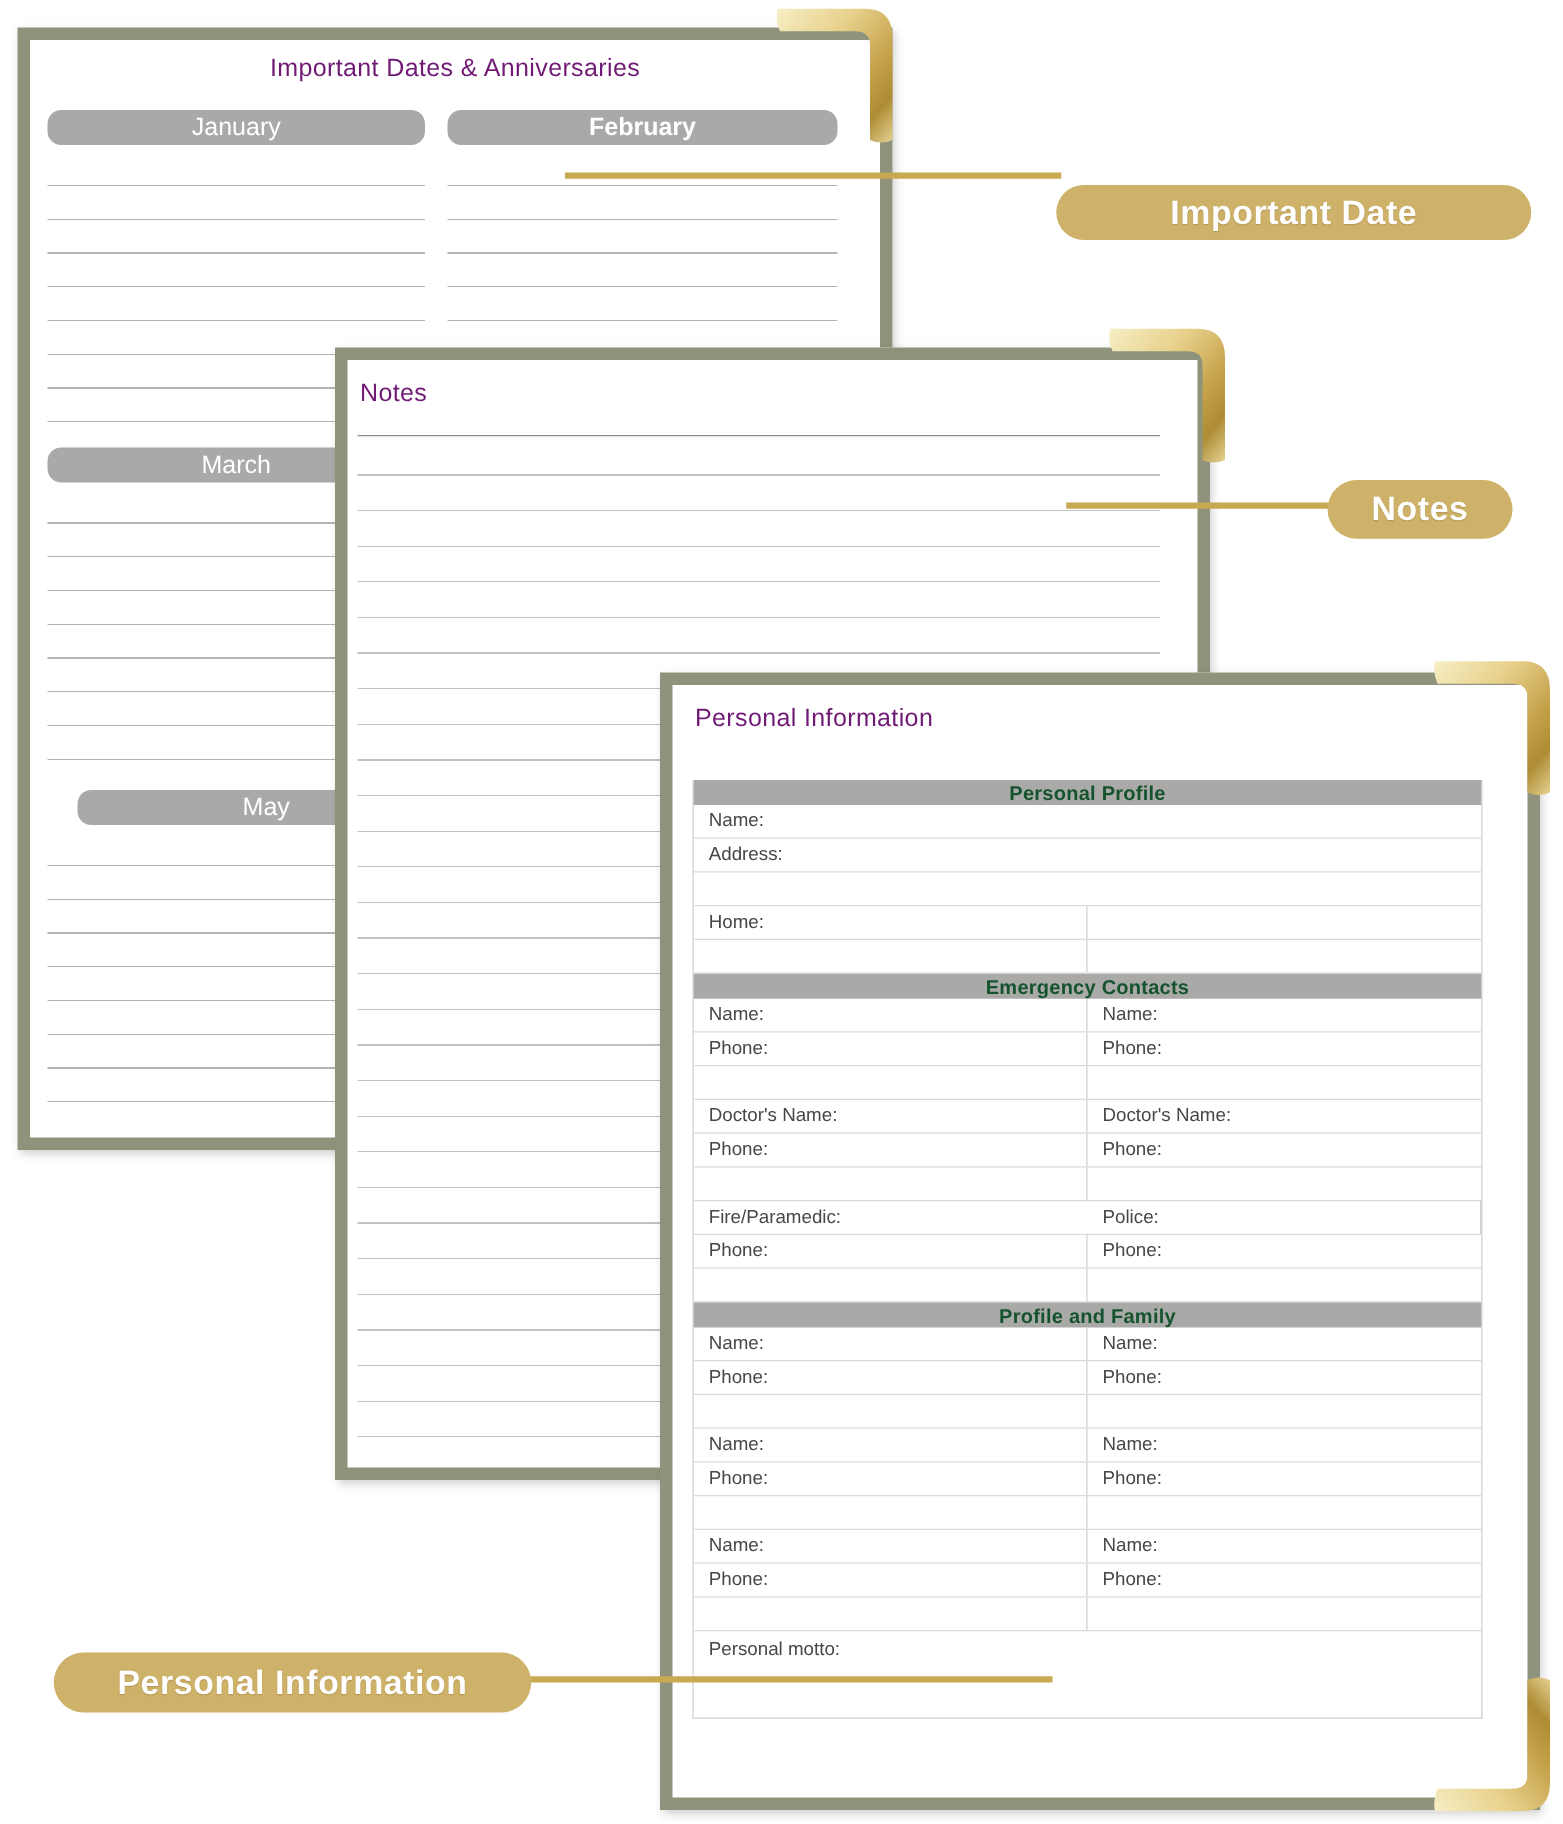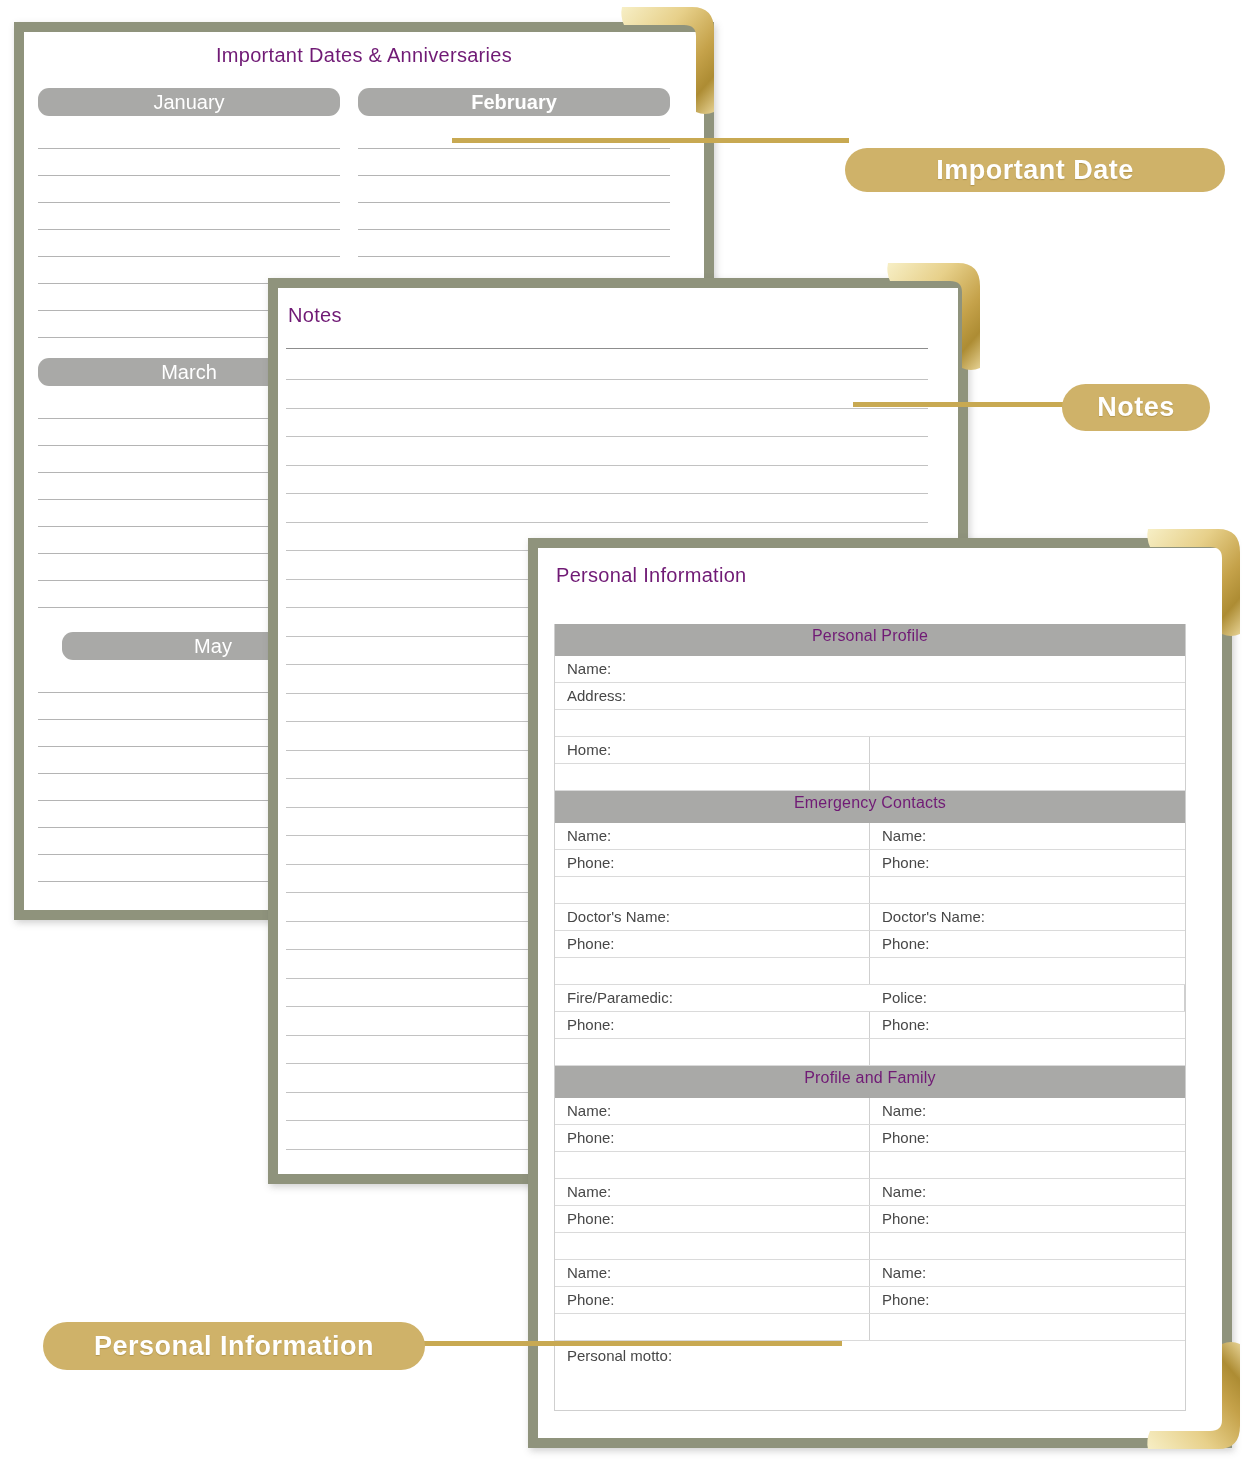--- a/index.html
+++ b/index.html
@@ -44,21 +44,21 @@
     position:absolute;left:8px;top:64px;width:642px;height:800px;
     background:repeating-linear-gradient(to bottom, transparent 0, transparent 27.5px, #c2c2c2 27.5px, #c2c2c2 28.5px);
   }
 
   
   .pi-table{
     position:absolute;left:16px;top:76px;width:632px;box-sizing:border-box;
     border:1px solid #cfcfcf;border-top:none;background:#fff;
   }
   .sec-bar{
-    height:32px;background:#a9a9a7;color:#701a75;font-size:16px;font-weight:400;
+    height:20px;background:#a9a9a7;color:#14532d;font-size:16px;font-weight:700;
     text-align:center;line-height:24px;letter-spacing:.2px;
   }
   .row{box-sizing:border-box;height:27px;border-bottom:1px solid #dadada;display:flex;}
   .row .lbl{font-size:15px;color:#474747;line-height:26px;padding-left:12px;white-space:nowrap;}
   .cell{box-sizing:border-box;width:50%;height:100%;}
   .cell.left{border-right:1px solid #cfcfcf;}
   .motto-box{box-sizing:border-box;height:69px;padding:6px 0 0 0;}
   .motto-box .lbl{font-size:15px;color:#474747;padding-left:12px;}
 
   

